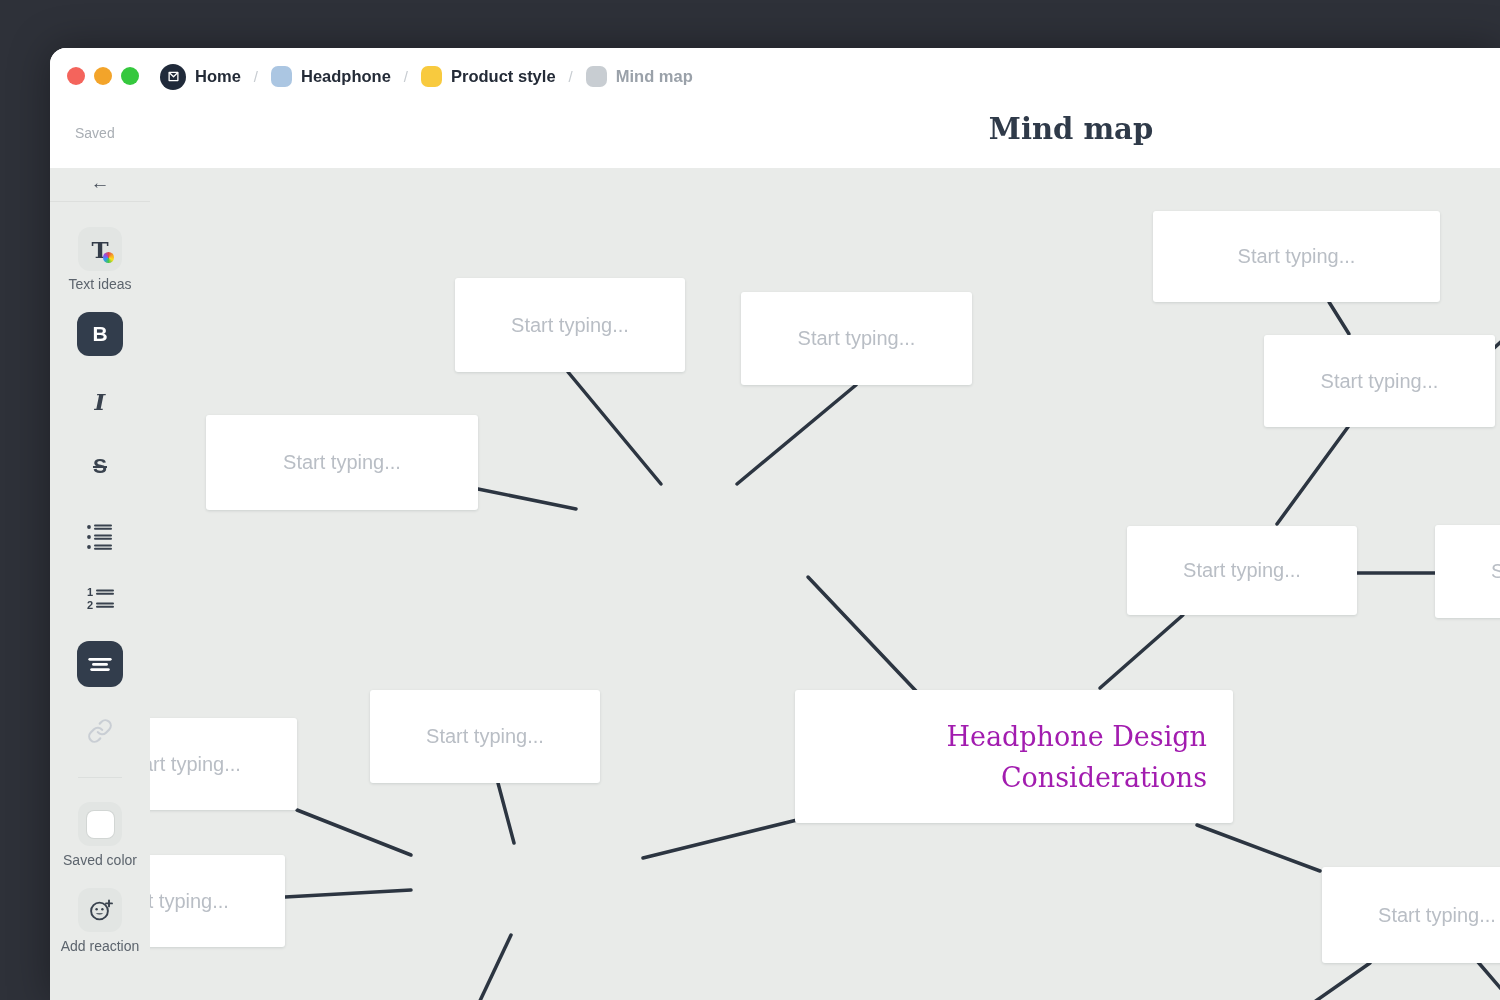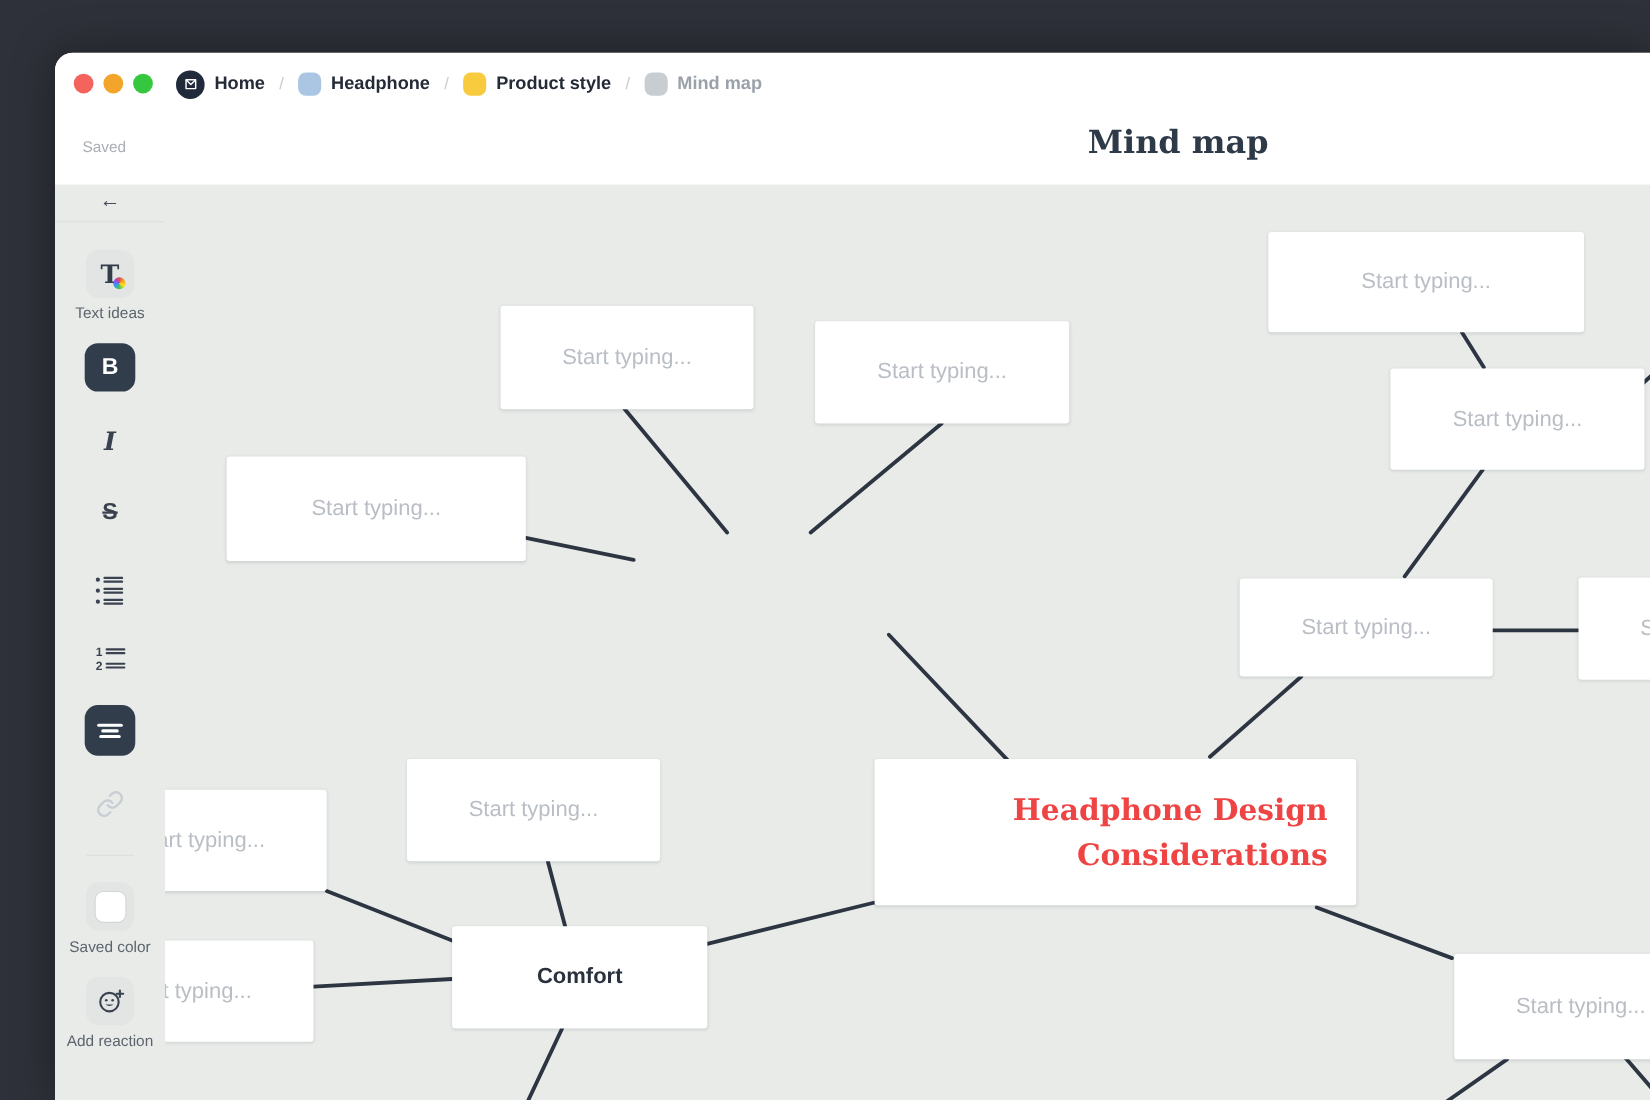--- a/index.html
+++ b/index.html
@@ -54,21 +54,21 @@
     box-shadow:0 1px 3px rgba(25,35,45,.13);
     display:flex;align-items:center;justify-content:center;text-align:right;
   }
   .ph{color:#b9bec5;font-size:20px;white-space:nowrap;}
   .strong-label{color:#2a313d;font-size:20px;font-weight:700;white-space:nowrap;}
   .node.selected{border:3px solid #11171f;box-shadow:0 2px 7px rgba(25,35,45,.18);}
   .handle{position:absolute;top:-11px;right:-11px;width:16px;height:16px;border-radius:50%;background:#fbfcfc;box-shadow:0 1px 3px rgba(0,0,0,.3);}
   .resize{position:absolute;right:5px;bottom:5px;}
   .caret{display:inline-block;width:2.5px;height:24px;background:#1a222e;margin-left:2px;vertical-align:-5px;}
   .center-node{
-    font-family:"DejaVu Serif","Liberation Serif",serif;font-weight:700;font-size:27px;color:#ef4444;
+    font-family:"DejaVu Serif","Liberation Serif",serif;font-weight:400;font-size:27px;color:#a21caf;
     line-height:41px;padding:0 26px;box-sizing:border-box;
   }
   
   .n-tl1{left:305px;top:110px;width:230px;height:94px;}
   .n-tl2{left:591px;top:124px;width:231px;height:93px;}
   .n-left{left:56px;top:247px;width:272px;height:95px;}
   .n-conn{left:425px;top:315px;width:235px;height:95px;box-sizing:border-box;}
   .n-tr1{left:1003px;top:43px;width:287px;height:91px;}
   .n-r2{left:1114px;top:167px;width:231px;height:92px;}
   .n-r3{left:977px;top:358px;width:230px;height:89px;}
@@ -267,21 +267,18 @@
       <span class="ph">Start typing...</span>
     </div>
 
     <div class="node n-center center-node">
       <span>Headphone Design Considerations</span>
     </div>
 
     <div class="node n-bl">
       <span class="ph">Start typing...</span>
     </div>
-    <div class="node n-comfort">
-      <span class="strong-label">Comfort</span>
-    </div>
     <div class="node n-br">
       <span class="ph">Start typing...</span>
     </div>
 
   </div>
 </div>
 
 </body></html>

